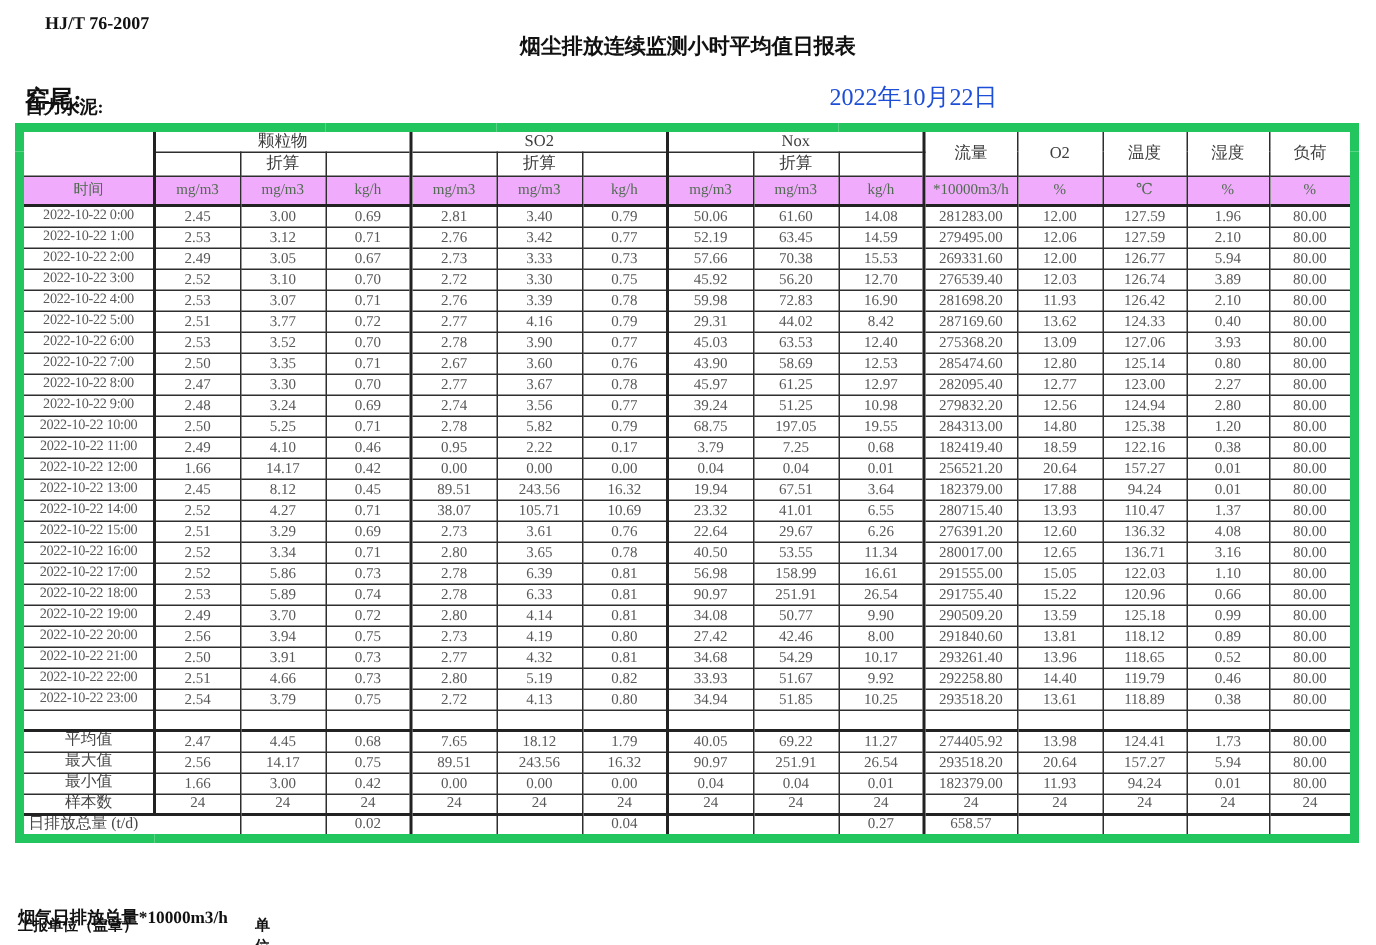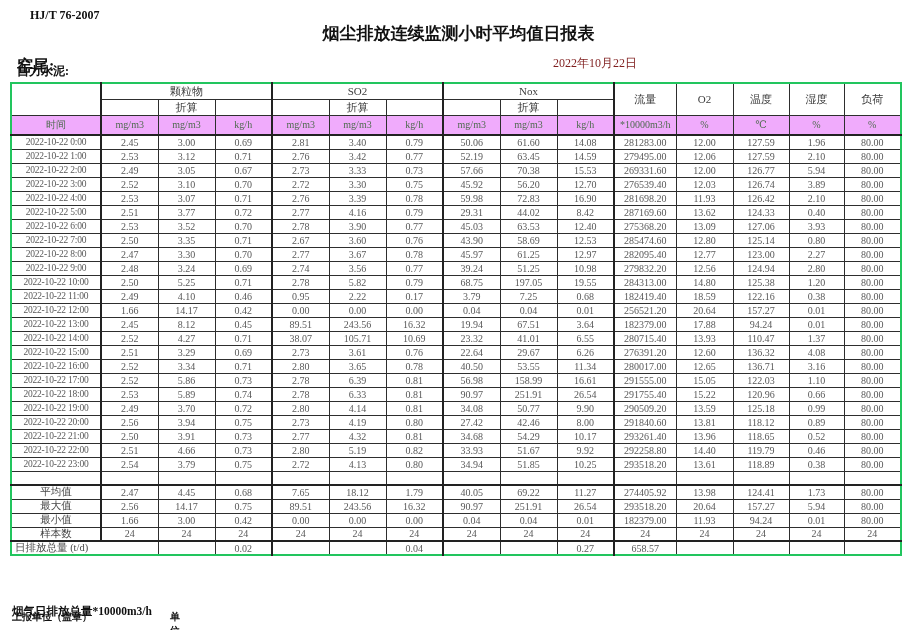--- a/index.html
+++ b/index.html
@@ -3,27 +3,27 @@
 <meta charset="utf-8">
 <style>
   * { margin:0; padding:0; box-sizing:border-box; }
   html,body { background:#fff; }
   body { width:917px; height:630px; overflow:hidden;
          font-family:"Liberation Serif","DejaVu Serif",serif; }
   .page { position:relative; width:917px; height:466px; background:#fff; }
 
   .std     { position:absolute; left:30px;  top:8px;  font-size:12px; font-weight:bold; color:#111; }
   .title   { position:absolute; left:0; right:0; top:22px; text-align:center;
-             font-size:17px; font-weight:bold; color:#111; }
+             font-size:14px; font-weight:bold; color:#111; }
   .company { position:absolute; left:17px; top:38px; font-size:12px; font-weight:bold; color:#111;margin-top:25px; }
   .loc     { position:absolute; left:17px; top:56px; font-size:16px; font-weight:bold; color:#111; }
-  .date    { position:absolute; left:553px; top:55px; font-size:12px; color:#7f1d1d; }
+  .date    { position:absolute; left:553px; top:55px; font-size:16px; color:#1d4ed8; }
 
   table { position:absolute; left:10px; top:82px; border-collapse:collapse;
-          table-layout:fixed; border:2px solid #22c55e;padding-left:18px; }
+          table-layout:fixed; border:6px solid #22c55e;padding-left:18px; }
   td,th { border:1px solid #2e2e2e; text-align:center; vertical-align:middle;
           white-space:nowrap; overflow:hidden; padding:0 1px; line-height:1.1;
           font-weight:normal; }
   thead tr.hr1 th, thead tr.hr1 td, thead tr.hr2 th { height:16px; font-size:11px; color:#3c3c3c; }
   tr.units td { height:20px; background:#f0abfc; font-size:10px; color:#4f6b4f;
                 border-bottom:2px solid #222; }
   tbody tr { height:14px; }
   tbody td { font-size:10px; color:#585858; }
   td.time  { font-size:9.5px; letter-spacing:-0.2px;margin-top:20px; }
   td.gb, th.gb { border-left-width:2px; border-left-color:#222; }

